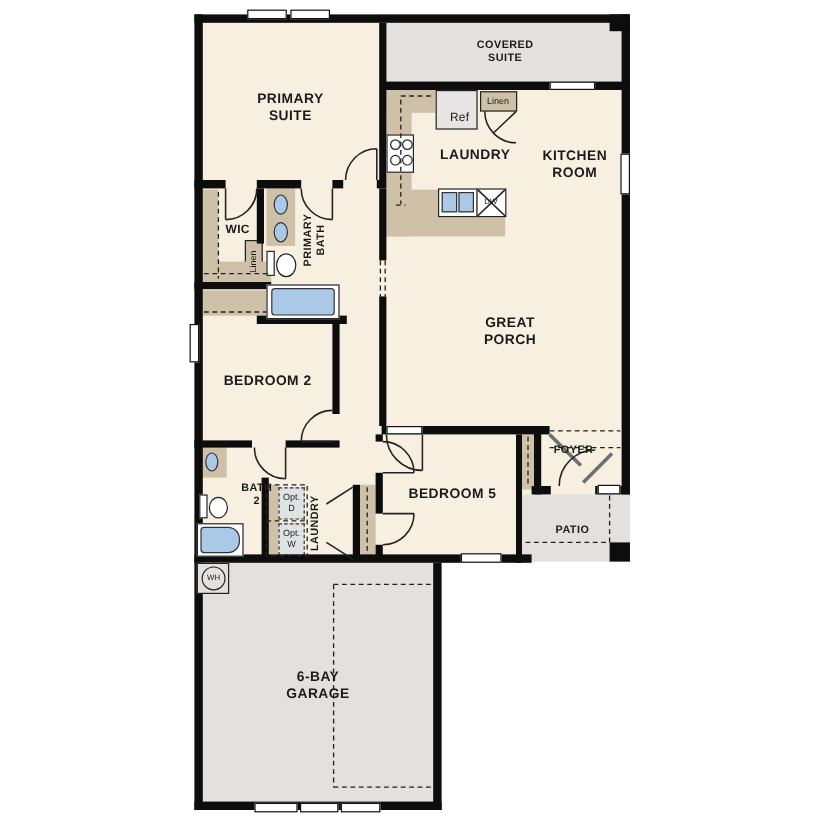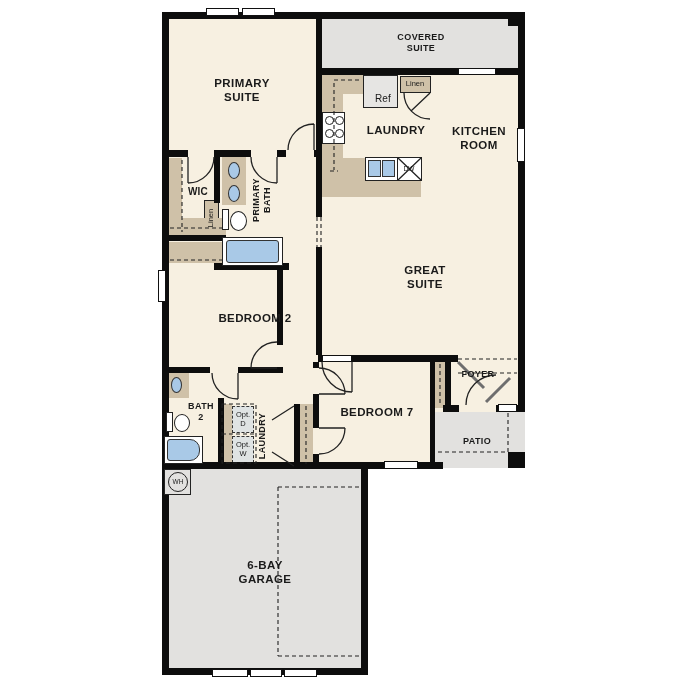--- a/index.html
+++ b/index.html
@@ -161,34 +161,34 @@
   </svg>
 
   <div class="lbl s9" style="left:421px;top:43px;">COVERED
 SUITE</div>
   <div class="lbl s12" style="left:242px;top:90px;">PRIMARY
 SUITE</div>
   <div class="lbl s12" style="left:396px;top:130px;">LAUNDRY</div>
   <div class="lbl s12" style="left:479px;top:138px;">KITCHEN
 ROOM</div>
   <div class="lbl s12" style="left:425px;top:277px;">GREAT
-SUITE</div>
+PORCH</div>
   <div class="lbl s8" style="left:198px;top:192px;">WIC</div>
   <div class="lbl s7 vert" style="left:211px;top:218px;">Linen</div>
   <div class="lbl s9 vert" style="left:262px;top:200px;">PRIMARY
 BATH</div>
-  <div class="lbl s12" style="left:223px;top:318px;margin-left:32px;">BEDROOM 2</div>
-  <div class="lbl s9" style="left:201px;top:412px;">BATH
+  <div class="lbl s12" style="left:223px;top:318px;">BEDROOM 2</div>
+  <div class="lbl s9" style="left:214px;top:412px;">BATH
 2</div>
   <div class="lbl s9 vert" style="left:263px;top:436px;">LAUNDRY</div>
   <div class="lbl s7" style="left:243px;top:419px;">Opt.
 D</div>
   <div class="lbl s7" style="left:243px;top:449px;">Opt.
 W</div>
-  <div class="lbl s12" style="left:377px;top:412px;">BEDROOM 7</div>
+  <div class="lbl s12" style="left:377px;top:412px;">BEDROOM 5</div>
   <div class="lbl s9" style="left:478px;top:375px;">FOYER</div>
   <div class="lbl s9" style="left:477px;top:442px;">PATIO</div>
   <div class="lbl s12" style="left:265px;top:572px;">6-BAY
 GARAGE</div>
   <div class="lbl s65" style="left:178px;top:482px;">WH</div>
   <div class="lbl s8" style="left:383px;top:99px;font-weight:normal;">Ref</div>
   <div class="lbl s7" style="left:415px;top:84px;">Linen</div>
   <div class="lbl s65" style="left:409px;top:169px;">DW</div>
 
 </div>

